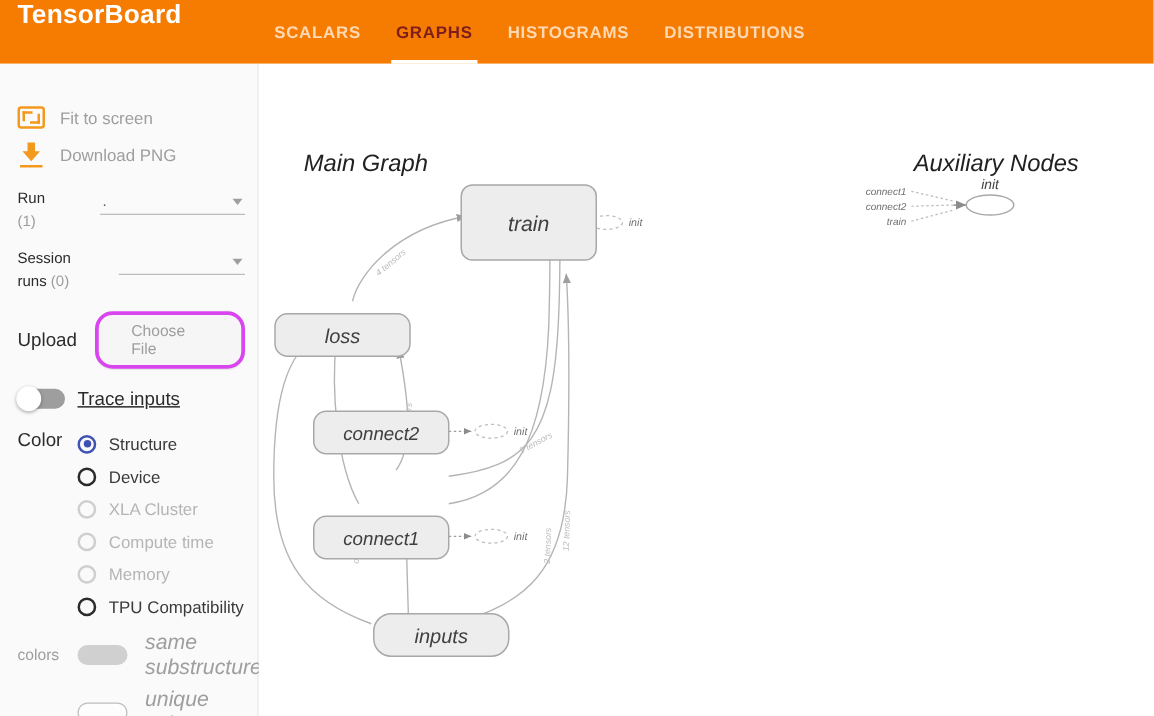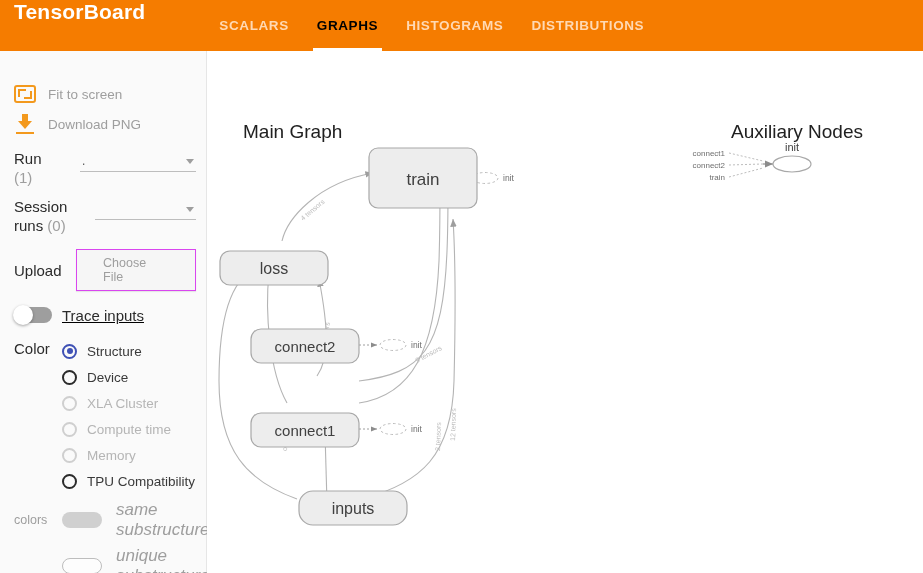--- a/index.html
+++ b/index.html
@@ -17,32 +17,32 @@
   .brand{
     color:#ffffff;font-size:21px;font-weight:bold;letter-spacing:.2px;
     margin-left:14px;margin-right:60px;white-space:nowrap;
   }
   .tabs{display:flex;align-items:center;height:51px;}
   .tab{
     color:#ffd9b3;font-size:13.5px;font-weight:bold;letter-spacing:.6px;
     padding:0 14px;height:51px;line-height:51px;cursor:pointer;
     position:relative;white-space:nowrap;
   }
-  .tab.active{color:#000000;}
+  .tab.active{color:#7f1d1d;}
   .tab.active:after{
     content:"";position:absolute;left:10px;right:10px;bottom:0;height:3px;
     background:#ffffff;
   }
   
   .body-wrap{display:flex;height:522px;}
   .sidebar{
     width:207px;background:#fafafa;border-right:1px solid #e6e6e6;
     box-sizing:border-box;padding:28px 0 0 0;position:relative;
   }
-  .canvas{flex:1;position:relative;background:#ffffff;}
+  .canvas{flex:1;position:relative;background:#ffffff;font-style:italic;}
   
   .side-row{display:flex;align-items:center;padding:0 0 0 14px;height:30px;}
   .side-icon{width:34px;display:flex;align-items:center;}
   .side-action-label{color:#9e9e9e;font-size:13.5px;}
   .fit-icon{
     width:22px;height:18px;border:2px solid #f3991d;border-radius:3px;
     position:relative;box-sizing:border-box;
   }
   .fit-icon:before{
     content:"";position:absolute;left:2px;top:2px;width:6px;height:6px;
@@ -60,39 +60,39 @@
     position:absolute;left:4px;top:7px;width:0;height:0;
     border-left:7px solid transparent;border-right:7px solid transparent;
     border-top:8px solid #f3991d;
   }
   .dl-icon .bar{
     position:absolute;left:2px;bottom:0;width:18px;height:2.5px;background:#f3991d;
   }
   
   .sel-row{display:flex;align-items:flex-start;padding:10px 10px 0 14px;}
   .sel-label{
-    font-size:15px;color:#2b2b2b;line-height:19px;width:66px;flex:none;
+    font-size:12px;color:#2b2b2b;line-height:19px;width:66px;flex:none;
   }
   .sel-label .count{color:#9e9e9e;}
   .sel-field{
     flex:1;margin-top:4px;border-bottom:1px solid #bdbdbd;height:18px;
     position:relative;cursor:pointer;
   }
   .sel-value{font-size:12px;color:#555;position:absolute;left:2px;top:1px;}
   .caret{
     position:absolute;right:2px;top:6px;width:0;height:0;
     border-left:4px solid transparent;border-right:4px solid transparent;
     border-top:5px solid #9e9e9e;
   }
   .sel-field.session{margin-left:15px;}
   
   .upload-row{display:flex;align-items:center;padding:14px 10px 0 14px;}
   .upload-label{font-size:15px;color:#2b2b2b;width:62px;flex:none;}
   .choose-btn{
-    background:#f6f6f6;border:1px solid #d946ef;border-radius:0;
+    background:#f6f6f6;border:3px solid #d946ef;border-radius:14px;
     color:#9e9e9e;font-size:12.5px;padding:6px 26px;cursor:pointer;
     box-shadow:0 1px 1px rgba(0,0,0,.08);
   }
   
   .toggle-row{display:flex;padding:16px 0 0 14px;text-decoration:underline;}
   .toggle{
     width:38px;height:16px;border-radius:8px;background:#9e9e9e;
     position:relative;cursor:pointer;flex:none;
   }
   .toggle .knob{

